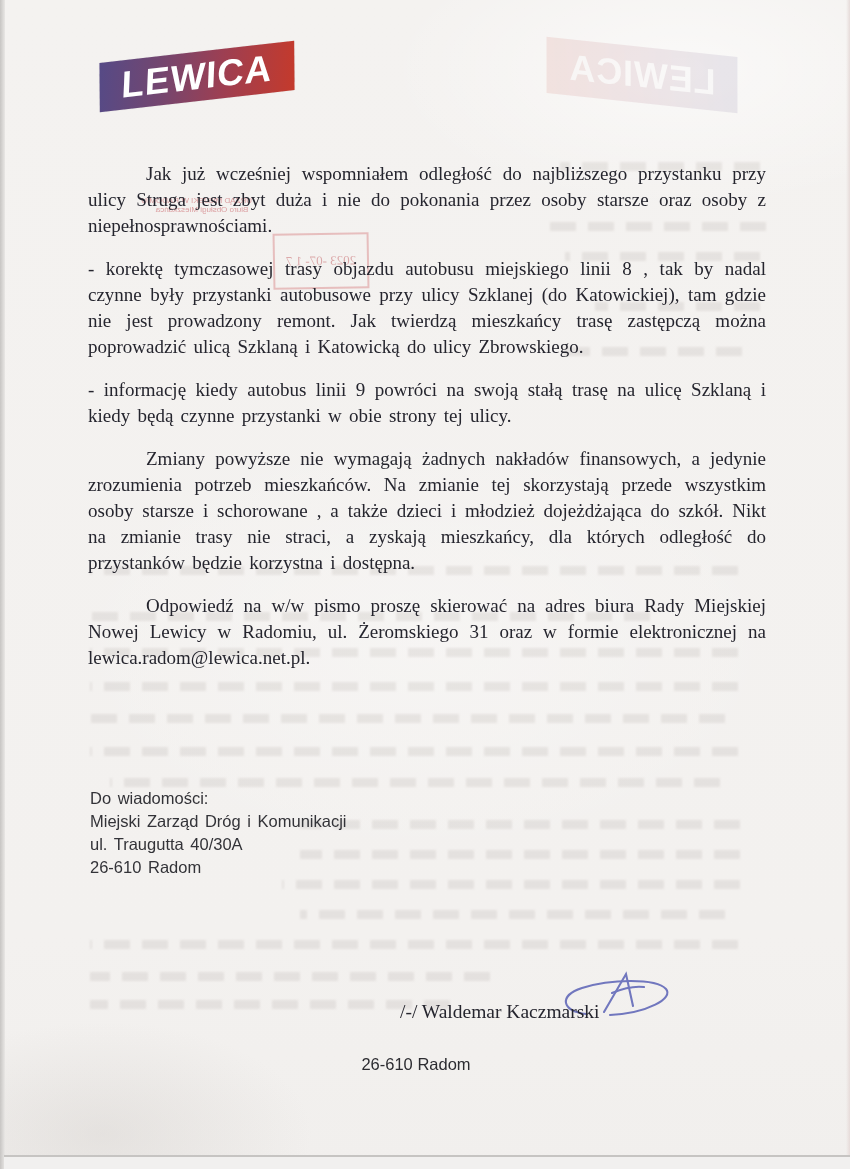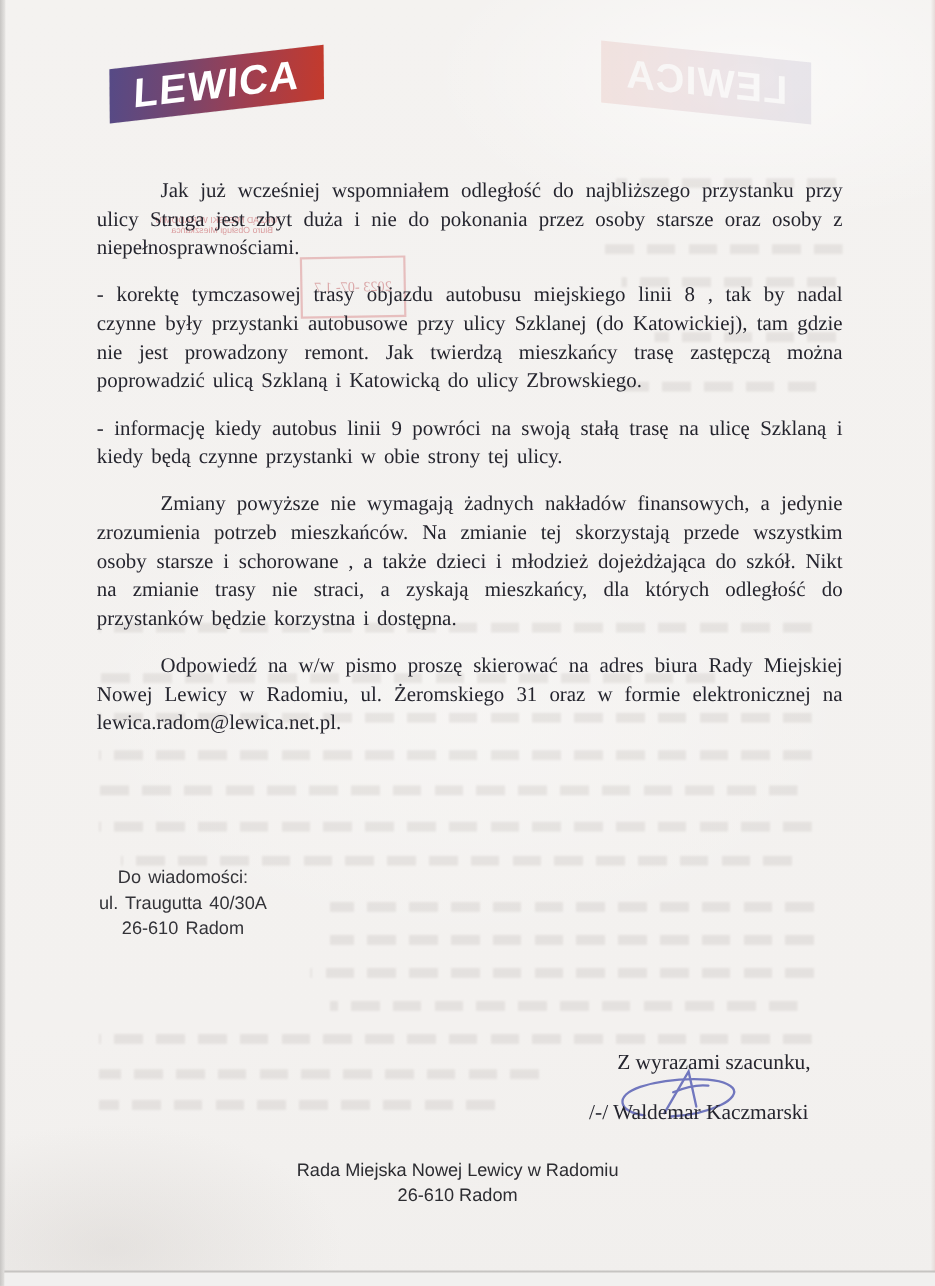--- a/index.html
+++ b/index.html
@@ -76,32 +76,32 @@
     font-size:19px;line-height:26px;color:#25252e;
     text-align:justify;word-spacing:2.5px;margin-top:37px;
   }
   .letter-body p{margin:0 0 17px 0;}
   .letter-body p.indent{text-indent:58px;}
 
   
   .cc-block{
     position:absolute;left:90px;top:787px;
     font-family:"Liberation Sans", sans-serif;
-    font-size:16.5px;line-height:23px;color:#333338;word-spacing:2px;text-align:center;
+    font-size:16.5px;line-height:23px;color:#333338;word-spacing:2px;
   }
 
   
   .salutation{
     position:absolute;left:400px;top:956px;width:337px;
     text-align:right;font-size:19.5px;color:#25252e;
   }
   .signature-svg{position:absolute;left:552px;top:970px;}
   .signed-name{
     position:absolute;left:400px;top:1001px;width:335px;
-    text-align:right;font-size:19.5px;color:#25252e;
+    text-align:left;font-size:19.5px;color:#25252e;
   }
 
   
   .footer{
     position:absolute;left:0px;top:1053px;width:832px;
     text-align:center;
     font-family:"Liberation Sans", sans-serif;
     font-size:16.5px;line-height:23px;color:#2c2c31;
   }
 </style>
@@ -149,38 +149,37 @@
   <div class="letter-body">
     <p class="indent">Jak już wcześniej wspomniałem odległość do najbliższego przystanku przy ulicy Struga jest zbyt duża i nie do pokonania przez osoby starsze oraz osoby z niepełnosprawnościami.</p>
     <p>- korektę tymczasowej trasy objazdu autobusu miejskiego linii 8 , tak by nadal czynne były przystanki autobusowe przy ulicy Szklanej (do Katowickiej), tam gdzie nie jest prowadzony remont. Jak twierdzą mieszkańcy trasę zastępczą można poprowadzić ulicą Szklaną i Katowicką do ulicy Zbrowskiego.</p>
     <p>- informację kiedy autobus linii 9 powróci na swoją stałą trasę na ulicę Szklaną i kiedy będą czynne przystanki w obie strony tej ulicy.</p>
     <p class="indent">Zmiany powyższe nie wymagają żadnych nakładów finansowych, a jedynie zrozumienia potrzeb mieszkańców. Na zmianie tej skorzystają przede wszystkim osoby starsze i schorowane , a także dzieci i młodzież dojeżdżająca do szkół. Nikt na zmianie trasy nie straci, a zyskają mieszkańcy, dla których odległość do przystanków będzie korzystna i dostępna.</p>
     <p class="indent">Odpowiedź na w/w pismo proszę skierować na adres biura Rady Miejskiej Nowej Lewicy w Radomiu, ul. Żeromskiego 31 oraz w formie elektronicznej na lewica.radom@lewica.net.pl.</p>
   </div>
 
   <div class="cc-block">
     <div>Do wiadomości:</div>
+    <div>Miejski Zarząd Dróg i Komunikacji</div>
     <div>ul. Traugutta 40/30A</div>
     <div>26-610 Radom</div>
   </div>
 
-  <div class="salutation">Z wyrazami szacunku,</div>
 
   <svg class="signature-svg" width="125" height="52" viewBox="0 0 125 52">
     <g fill="none" stroke="#5b62b6" stroke-width="2.1" stroke-linecap="round" opacity="0.85">
       <path d="M34 44 C 10 41, 6 26, 30 18 C 58 9, 104 8, 114 19 C 122 28, 96 43, 58 45"></path>
       <path d="M52 42 L 74 4 L 81 36"></path>
       <path d="M60 23 C 72 18, 84 16, 92 17"></path>
     </g>
   </svg>
 
   <div class="signed-name">/-/ Waldemar Kaczmarski</div>
 
   <div class="footer">
-    <div>Rada Miejska Nowej Lewicy w Radomiu</div>
     <div>26-610 Radom</div>
   </div>
 
   <div class="edge-left"></div>
   <div class="edge-right"></div>
   <div class="edge-bottom-line"></div>
   <div class="edge-bottom"></div>
 
 </div>
 

